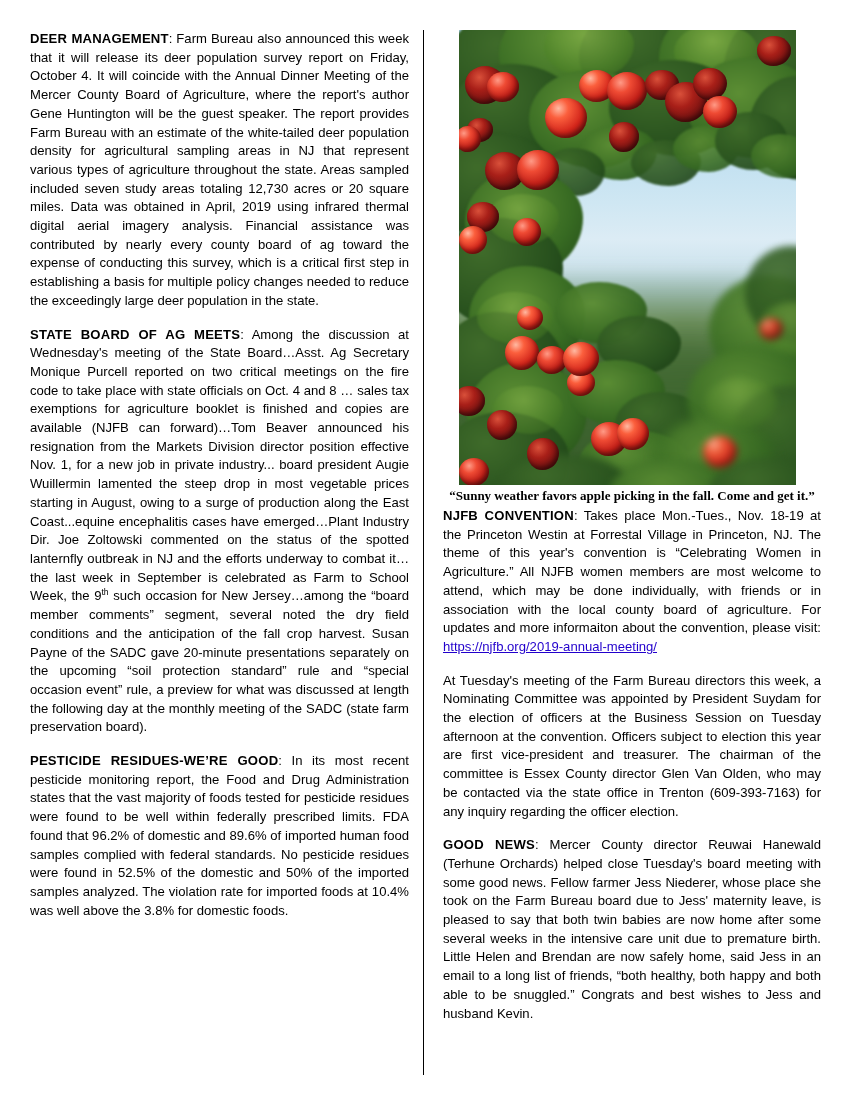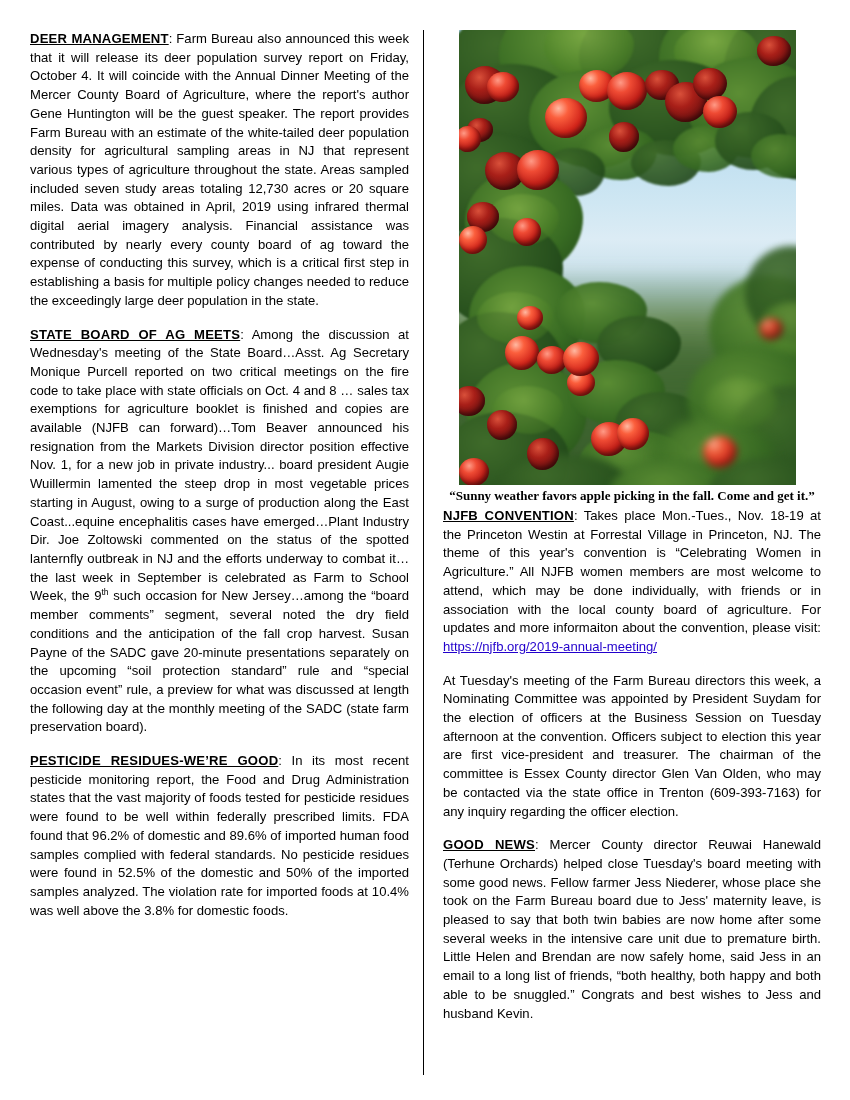--- a/index.html
+++ b/index.html
@@ -44,21 +44,20 @@
     margin: 0 0 15px 0;
     text-align: justify;
     text-justify: inter-word;
     hyphens: none;
   }
   p.para:last-child {
     margin-bottom: 0;
   }
   .hdg {
     font-weight: bold;
-    text-decoration: underline;
     letter-spacing: 0.2px;
     margin-top: 24px;
   }
   sup.ord {
     font-size: 0.66em;
     vertical-align: super;
     line-height: 0;
   }
   a.link {
     color: #2200cc;

